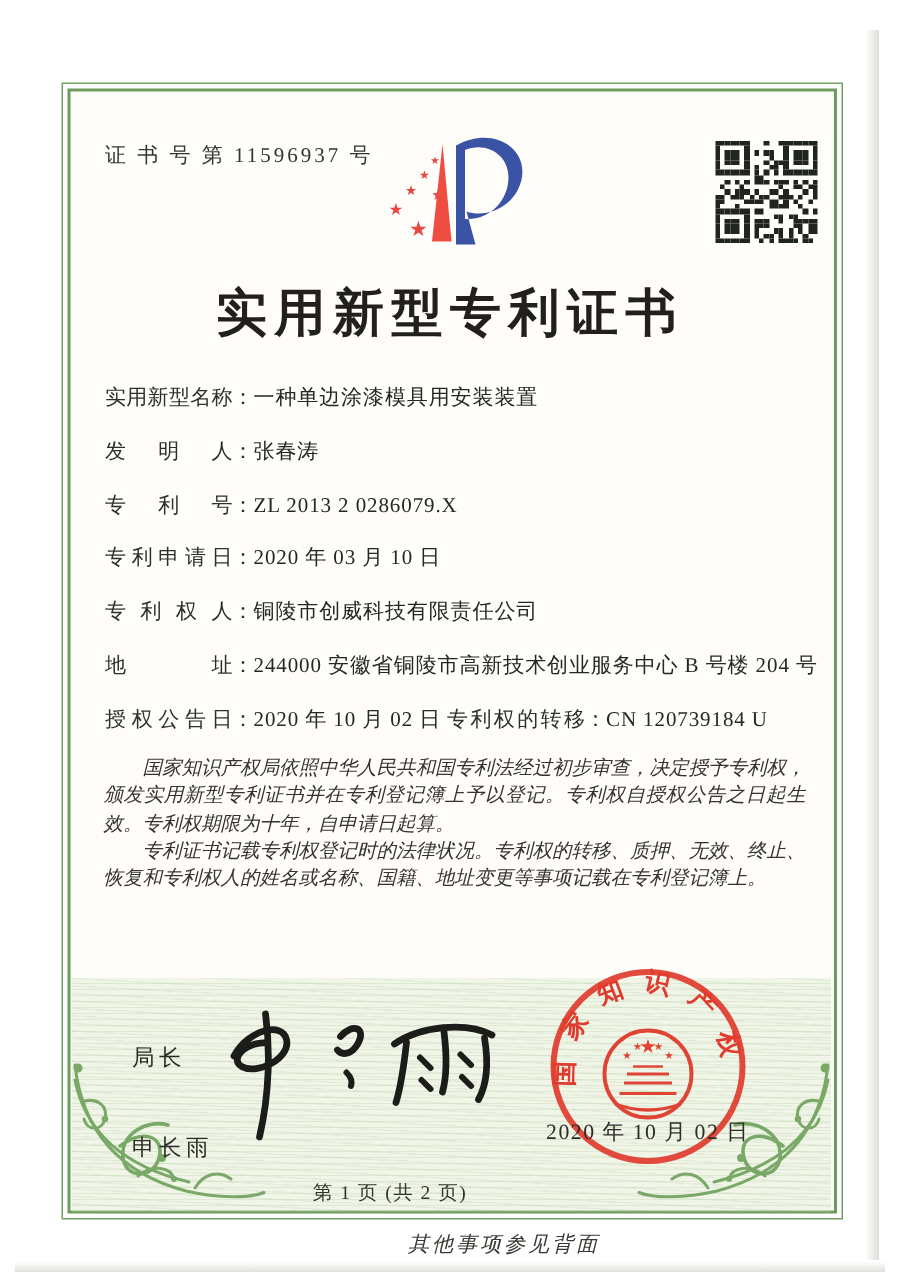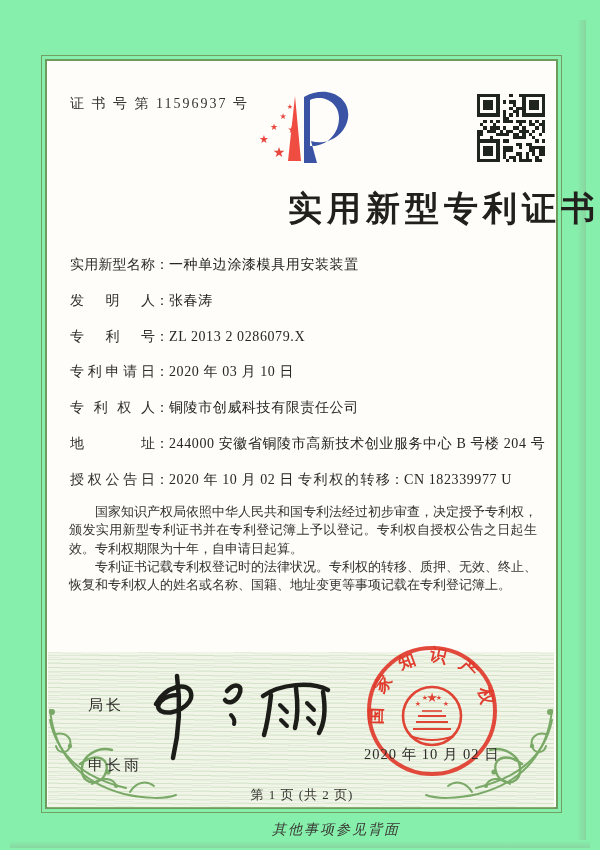--- a/index.html
+++ b/index.html
@@ -1,16 +1,16 @@
 <!DOCTYPE html>
 <html><head>
 <meta charset="utf-8">
 <style>
   html,body{margin:0;padding:0;background:#e9e9e6;}
-  .page{position:relative;width:600px;height:850px;background:#86efac;overflow:hidden;
+  .page{position:relative;width:600px;height:850px;background:#ffffff;overflow:hidden;
         font-family:"Liberation Serif","DejaVu Serif",serif;color:#2a2a28;}
   
   .border-outer{position:absolute;left:41px;top:55px;width:519px;height:756px;
         border:1.5px solid #729f62;}
   .border-inner{position:absolute;inset:3px;border:2.5px solid #6d9c5c;background:#fefdfa;}
   
   .guilloche{position:absolute;left:48px;top:652px;width:506px;height:156px;
      background-color:rgba(205,228,188,0.28);
      background-image:
        repeating-linear-gradient(0deg, rgba(120,168,100,0.16) 0 1px, transparent 1px 4px),
@@ -20,47 +20,47 @@
      background:linear-gradient(90deg,transparent,rgba(140,150,130,0.30));}
   .edge-bottom{position:absolute;left:10px;bottom:2px;width:580px;height:7px;
      background:linear-gradient(180deg,transparent,rgba(140,150,130,0.28));}
   
   .cert-no{position:absolute;left:70px;top:95px;font-size:14px;letter-spacing:2px;color:#33332f;}
   .logo{position:absolute;left:255px;top:87px;}
   .qr{position:absolute;left:477px;top:94px;width:68px;height:68px;display:grid;
       grid-template-columns:repeat(21,1fr);grid-template-rows:repeat(21,1fr);}
   .qr div{background:transparent;}
   .qr div.on{background:#20241f;}
-  .title{position:absolute;left:0;top:186px;width:600px;text-align:right;
+  .title{position:absolute;left:0;top:186px;width:600px;text-align:center;
       font-size:34px;font-weight:bold;letter-spacing:5px;color:#22201d;}
   
   .fields{position:absolute;left:70px;top:256px;width:470px;font-size:14px;}
   .frow{position:relative;height:35.8px;white-space:nowrap;}
   .flabel{display:inline-block;width:85px;text-align:justify;text-align-last:justify;
       vertical-align:top;color:#2e2e2a;}
   .fcolon{display:inline-block;width:14px;}
   .fvalue{letter-spacing:0.6px;color:#262622;text-align:center;}
   .grant-pair{position:absolute;left:228px;top:0;}
   .grant-pair .flabel{width:92px;}
   
   .body-text{position:absolute;left:69px;top:503px;width:468px;font-size:13px;
-      line-height:18.3px;text-align:justify;color:#35332f;}
+      line-height:18.3px;text-align:justify;font-style:italic;color:#35332f;}
   .body-text p{margin:0;text-indent:2em;}
   
   .sig-title{position:absolute;left:88px;top:696px;font-size:15px;letter-spacing:3px;color:#2b2b27;}
   .sig-name{position:absolute;left:88px;top:756px;font-size:15px;letter-spacing:3px;color:#2b2b27;}
   .sig-script{position:absolute;left:130px;top:664px;}
   
   .seal{position:absolute;left:360px;top:640px;}
   .seal-ring-text{font-size:17px;font-weight:bold;letter-spacing:12.5px;fill:#e03b2c;}
   .seal-date{position:absolute;left:364px;top:745px;width:160px;font-size:14.5px;
       letter-spacing:1px;color:#2e2c29;white-space:nowrap;}
   
   .page-info{position:absolute;left:0;top:786px;width:520px;text-align:center;
-      font-size:13px;letter-spacing:1px;color:#34342f;margin-left:42px;}
+      font-size:13px;letter-spacing:1px;color:#34342f;}
   .back-note{position:absolute;left:0;top:821px;width:600px;text-align:center;
       font-size:14px;font-style:italic;letter-spacing:2px;color:#3a3833;padding-left:36px;}
   .flourish{position:absolute;}
 </style>
 </head>
 <body>
 
 <div class="page">
 
   <div class="edge-right"></div>
@@ -581,21 +581,21 @@
     </div>
     <div class="frow">
       <span class="flabel">专利权人</span><span class="fcolon">：</span><span class="fvalue">铜陵市创威科技有限责任公司</span>
     </div>
     <div class="frow">
       <span class="flabel">地址</span><span class="fcolon">：</span><span class="fvalue">244000  安徽省铜陵市高新技术创业服务中心 B 号楼 204 号</span>
     </div>
     <div class="frow">
       <span class="flabel">授权公告日</span><span class="fcolon">：</span><span class="fvalue">2020 年 10 月 02 日</span>
       <span class="grant-pair">
-        <span class="flabel">专利权的转移</span><span class="fcolon">：</span><span class="fvalue">CN 182339977 U</span>
+        <span class="flabel">专利权的转移</span><span class="fcolon">：</span><span class="fvalue">CN 120739184 U</span>
       </span>
     </div>
   </div>
 
   <div class="body-text">
     <p>国家知识产权局依照中华人民共和国专利法经过初步审查，决定授予专利权，颁发实用新型专利证书并在专利登记簿上予以登记。专利权自授权公告之日起生效。专利权期限为十年，自申请日起算。</p>
     <p>专利证书记载专利权登记时的法律状况。专利权的转移、质押、无效、终止、恢复和专利权人的姓名或名称、国籍、地址变更等事项记载在专利登记簿上。</p>
   </div>
 
   <div class="sig-title">局长</div>

